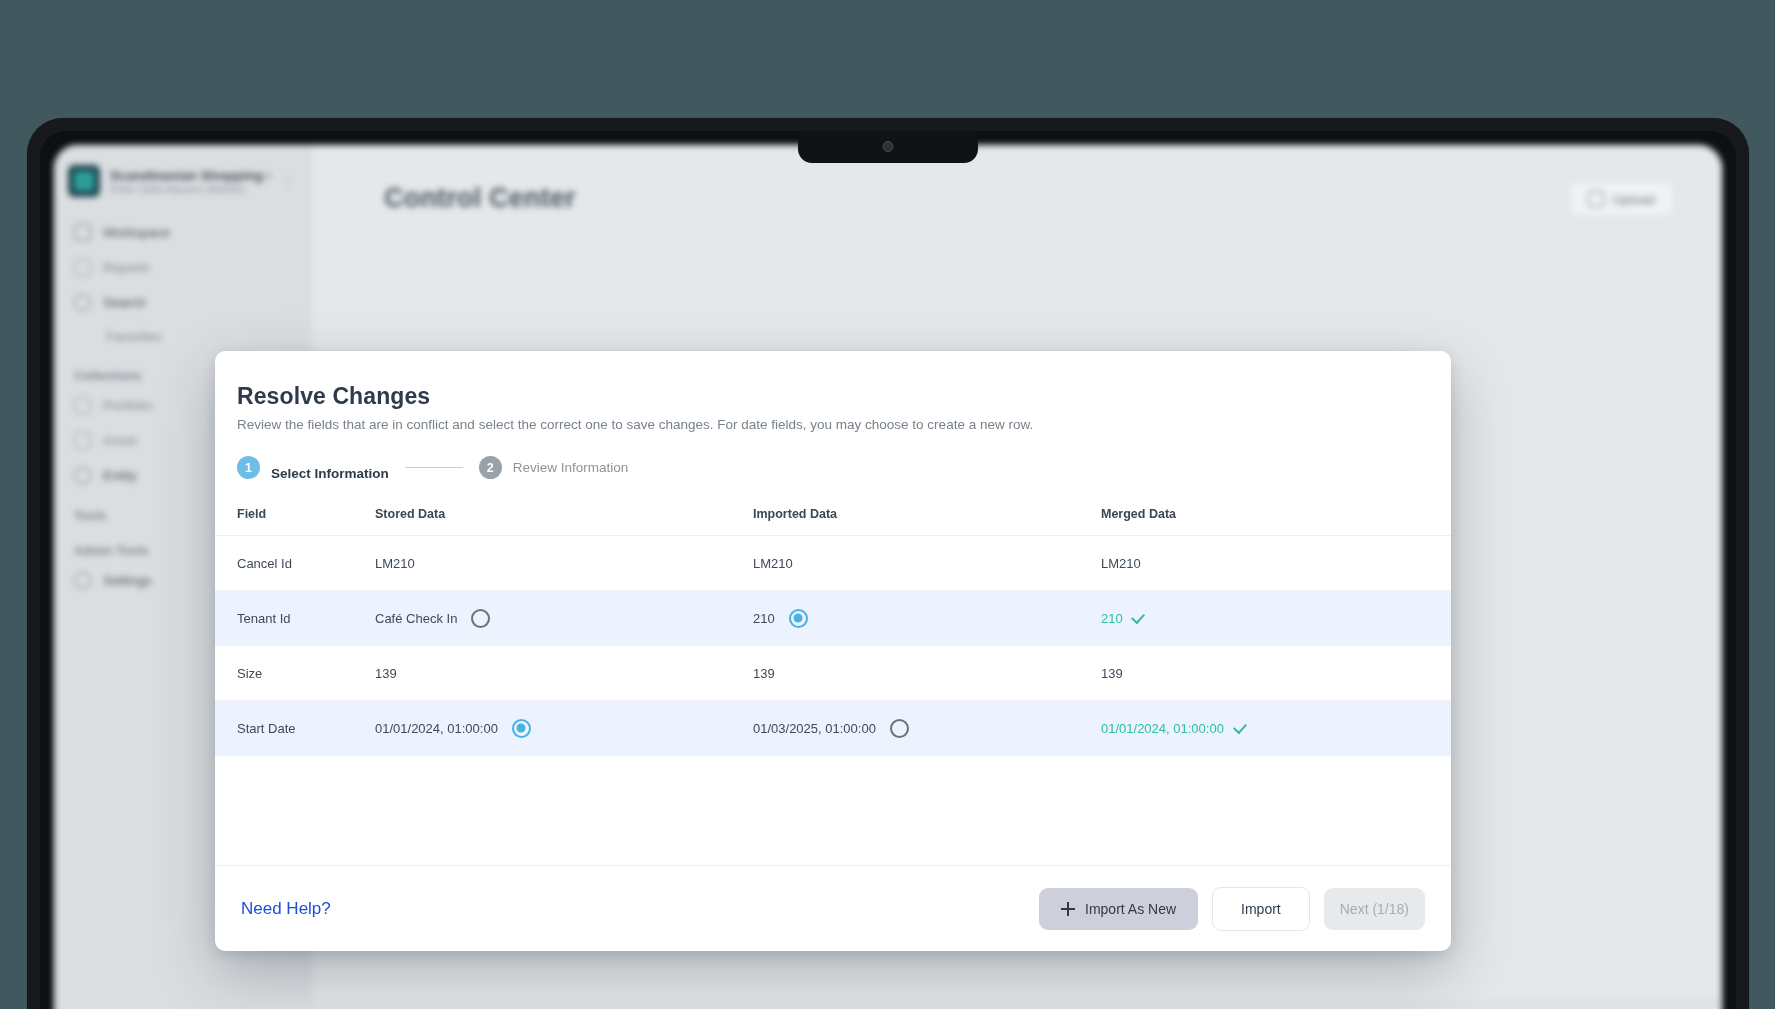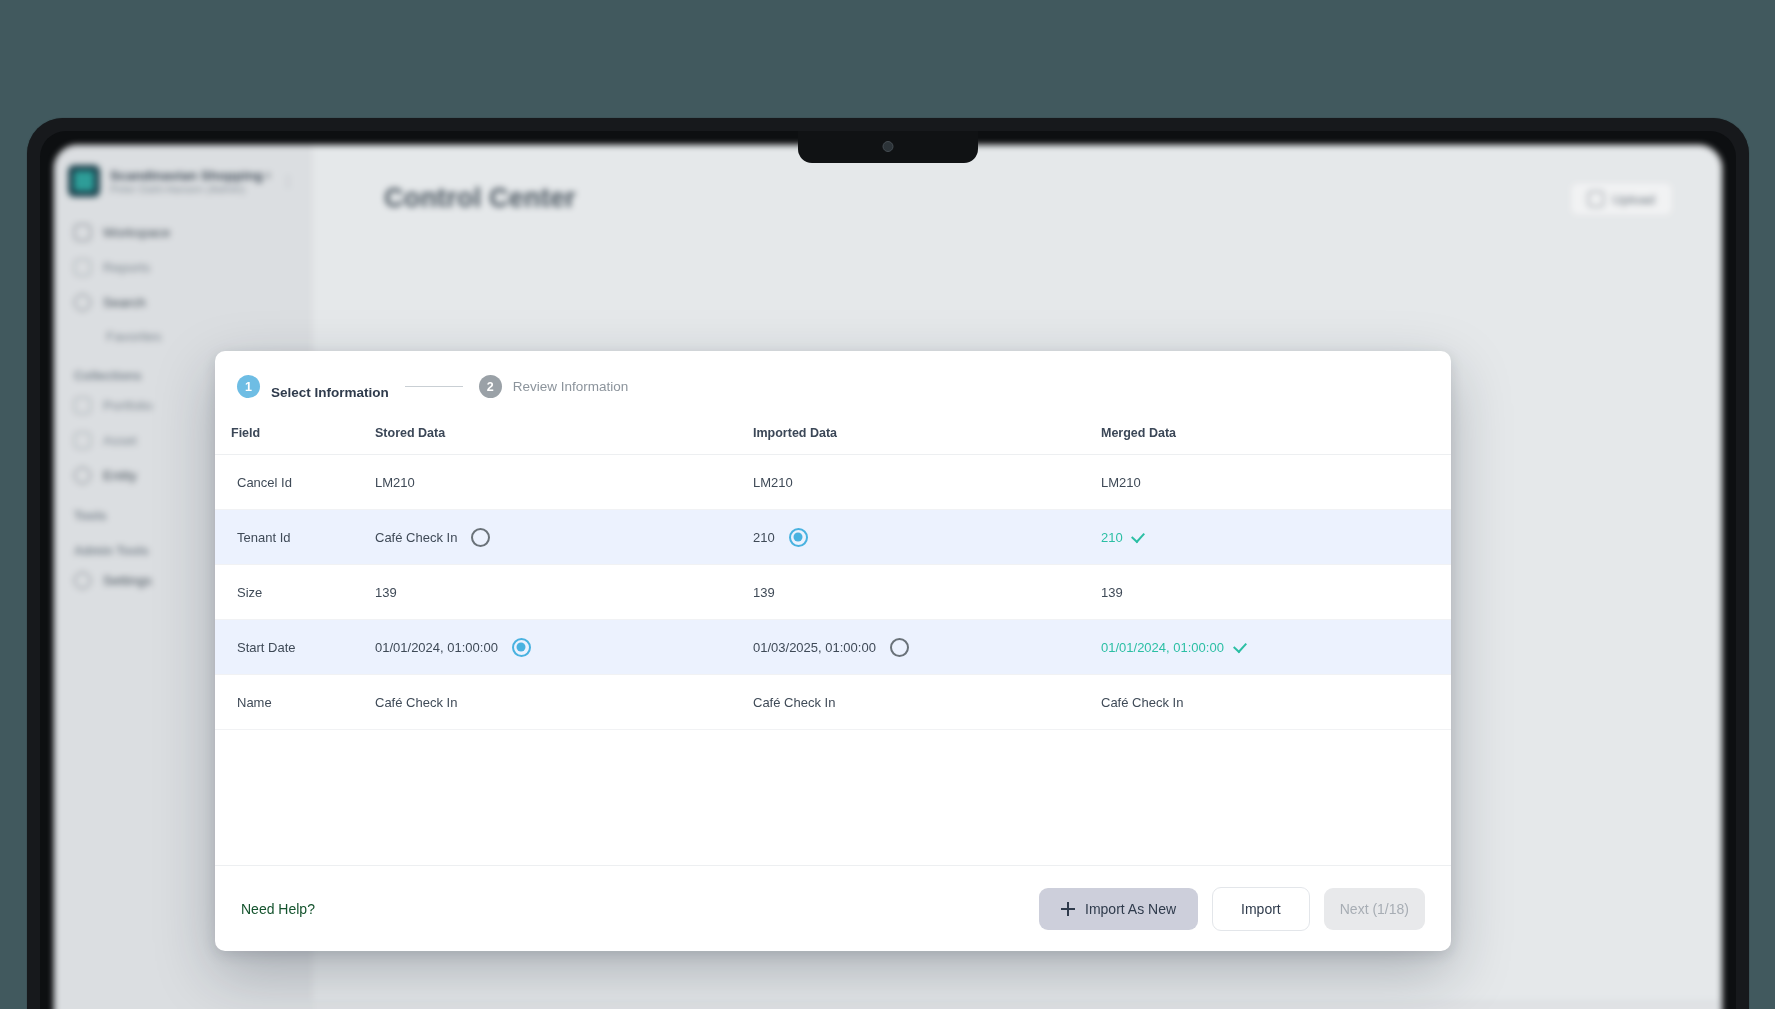--- a/index.html
+++ b/index.html
@@ -266,21 +266,21 @@
   .tbl col.c-merged { width: 350px; }
 
   .tbl th {
     text-align: left;
     font-size: 12.5px;
     font-weight: 600;
     color: #3b4757;
     padding: 26px 0 14px 0;
     border-bottom: 1px solid #edeff1;
   }
-  .tbl th:first-child { padding-left: 16px; margin-left: 28px; }
+  .tbl th:first-child { padding-left: 22px; margin-left: 28px; }
 
   .tbl td {
     font-size: 13px;
     color: #3f4a57;
     padding: 0;
     height: 55px;
     vertical-align: middle;
     border-bottom: 1px solid #f1f2f4;
   }
   .tbl td:first-child { padding-left: 22px; }
@@ -343,22 +343,22 @@
   .modal-footer {
     flex: 0 0 auto;
     height: 86px;
     border-top: 1px solid #edeff1;
     display: flex;
     align-items: center;
     justify-content: space-between;
     padding: 0 26px 0 26px;
   }
   .need-help {
-    font-size: 14px;
-    color: #14532d;
+    font-size: 17px;
+    color: #1d4ed8;
   }
   .footer-actions { display: flex; align-items: center; gap: 14px; }
 
   .btn {
     border: none;
     border-radius: 9px;
     font-family: "Liberation Sans", sans-serif;
     font-size: 14px;
     cursor: pointer;
     display: flex;
@@ -470,20 +470,24 @@
             
             
           </div>
         </div>
       </div>
 
       <div class="modal-scrim"></div>
 
       <div class="modal">
 
+        <div class="modal-header">
+          <div class="modal-title">Resolve Changes</div>
+          <div class="modal-sub">Review the fields that are in conflict and select the correct one to save changes. For date fields, you may choose to create a new row.</div>
+        </div>
 
         <div class="stepper">
           <div class="step">
             <span class="step-num active">1</span>
             <span class="step-label active">Select Information</span>
           </div>
           <div class="step-line"></div>
           <div class="step">
             <span class="step-num idle">2</span>
             <span class="step-label idle">Review Information</span>
@@ -576,36 +580,20 @@
                     <span class="radio"></span>
                   </div>
                 </td>
                 <td>
                   <span class="merged-val resolved">01/01/2024, 01:00:00</span>
                   <span class="check-ico"></span>
                 </td>
               </tr>
 
 
-              <tr class="row-plain">
-                <td>Name</td>
-                <td>
-                  <div class="cell-inline">
-                    <span>Café Check In</span>
-                  </div>
-                </td>
-                <td>
-                  <div class="cell-inline">
-                    <span>Café Check In</span>
-                  </div>
-                </td>
-                <td>
-                  <span class="merged-val">Café Check In</span>
-                </td>
-              </tr>
 
             </tbody>
           </table>
         </div>
 
         <div class="modal-footer">
           <div class="need-help">Need Help?</div>
           <div class="footer-actions">
             <button class="btn btn-import">
               <span class="plus-ico"></span>

